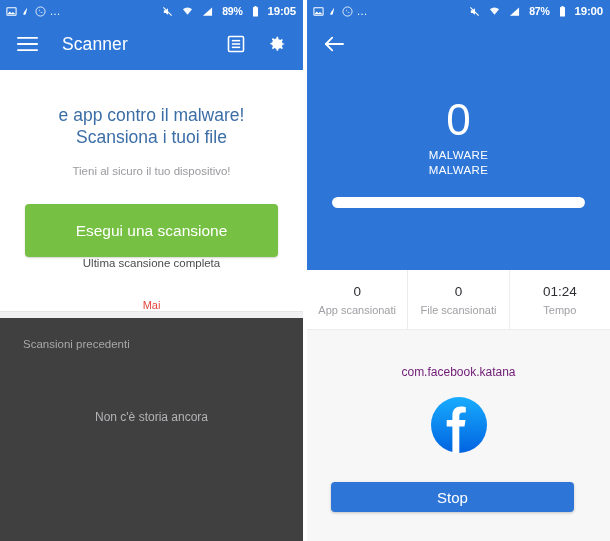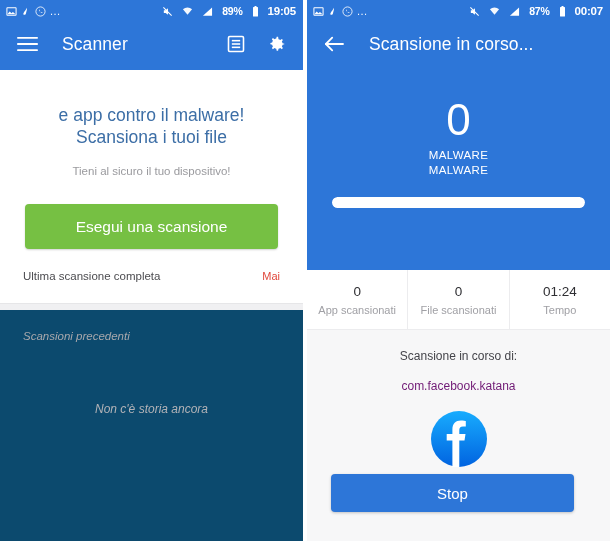--- a/index.html
+++ b/index.html
@@ -85,45 +85,46 @@
     font-weight: 400;
   }
   .subhead {
     text-align: center;
     color: #9a9a9e;
     font-size: 11.5px;
     margin-top: 17px;
   }
   .green-btn {
     margin: 27px 3px 0 3px;
-    height: 45px;
+    height: 53px;
     background: #76c043;
     border-radius: 4px;
     color: #ffffff;
     font-size: 15.5px;
     display: flex;
     align-items: center;
     justify-content: center;
     cursor: pointer;
     box-shadow: 0 1px 2px rgba(0,0,0,.18);
   }
   .last-scan-row {
     display: flex;
     align-items: center;
     justify-content: space-between;
     margin: 0 1px;
     height: 54px;
     font-size: 11.5px;
+    flex-direction: column;
   }
   .last-scan-label { color: #4c4c50; }
   .last-scan-value { color: #e0483c; font-size: 11px; }
 
   .divider-strip { height: 7px; background: #f0f0f2; border-top: 1px solid #e6e6e8; }
 
-  .history-section { flex: 1 1 auto; background: #0c4a6e; padding: 20px 23px 0 23px; font-style: italic; }
+  .history-section { flex: 1 1 auto; background: #404040; padding: 20px 23px 0 23px; }
   .history-title { color: #a8a8ac; font-size: 11.5px; }
   .history-empty {
     color: #b3b3b7;
     font-size: 12px;
     text-align: center;
     margin-top: 60px;
   }
 
   
   .hero {
@@ -190,21 +191,21 @@
     align-items: center;
     padding-top: 19px;
   }
   .scan-info-title { color: #44444a; font-size: 12px; }
   .scan-info-pkg { color: #701a75; font-size: 12px; margin-top: 16px; }
 
   .app-logo { margin-top: 18px; }
 
   .stop-btn {
     margin: 0 36px 29px 24px;
-    height: 38px;
+    height: 30px;
     background: #2d76d8;
     border-radius: 4px;
     color: #ffffff;
     font-size: 15px;
     display: flex;
     align-items: center;
     justify-content: center;
     cursor: pointer;
     box-shadow: 0 1px 3px rgba(0,0,0,.22);
   }
@@ -326,32 +327,31 @@
           <path d="M12 19l10-12a15 15 0 00-20 0z" fill="#ffffff" opacity=".95"></path>
         </svg>
         <svg class="sb-icon" width="11" height="11" viewBox="0 0 24 24">
           <path d="M22 21H2L22 3z" fill="#ffffff"></path>
         </svg>
         <span class="sb-batt-pct">87%</span>
         <svg class="sb-icon" width="7" height="11" viewBox="0 0 12 22">
           <rect x="4" y="0" width="4" height="2" fill="#ffffff"></rect>
           <rect x="1" y="2" width="10" height="19" rx="1" fill="#ffffff"></rect>
         </svg>
-        <span class="sb-clock">00:07</span>
+        <span class="sb-clock">19:00</span>
       </div>
     </div>
 
     <div class="appbar">
       <div class="icon-btn appbar-left-icon">
         <svg width="22" height="18" viewBox="0 0 24 20" fill="none" stroke="#ffffff" stroke-width="2" stroke-linecap="round" stroke-linejoin="round">
           <line x1="22" y1="10" x2="3" y2="10"></line>
           <polyline points="10,3 3,10 10,17"></polyline>
         </svg>
       </div>
-      <div class="appbar-title">Scansione in corso...</div>
     </div>
 
     <div class="hero">
       <div class="hero-count">0</div>
       <div class="hero-label">
         <div>MALWARE</div>
         <div>MALWARE</div>
       </div>
       <div class="progress-track">
         <div class="progress-fill" style="width: 100%;"></div>
@@ -367,21 +367,20 @@
         <span class="stat-value">0</span>
         <span class="stat-label">File scansionati</span>
       </div>
       <div class="stat">
         <span class="stat-value">01:24</span>
         <span class="stat-label">Tempo</span>
       </div>
     </div>
 
     <div class="scan-info">
-      <div class="scan-info-title">Scansione in corso di:</div>
       <div class="scan-info-pkg">com.facebook.katana</div>
 
       <div class="app-logo">
         <svg width="56" height="56" viewBox="0 0 56 56">
           <defs>
             <linearGradient id="fbg" x1="0" y1="0" x2="0" y2="1">
               <stop offset="0%" stop-color="#18acfe"></stop>
               <stop offset="100%" stop-color="#0163e0"></stop>
             </linearGradient>
           </defs>

